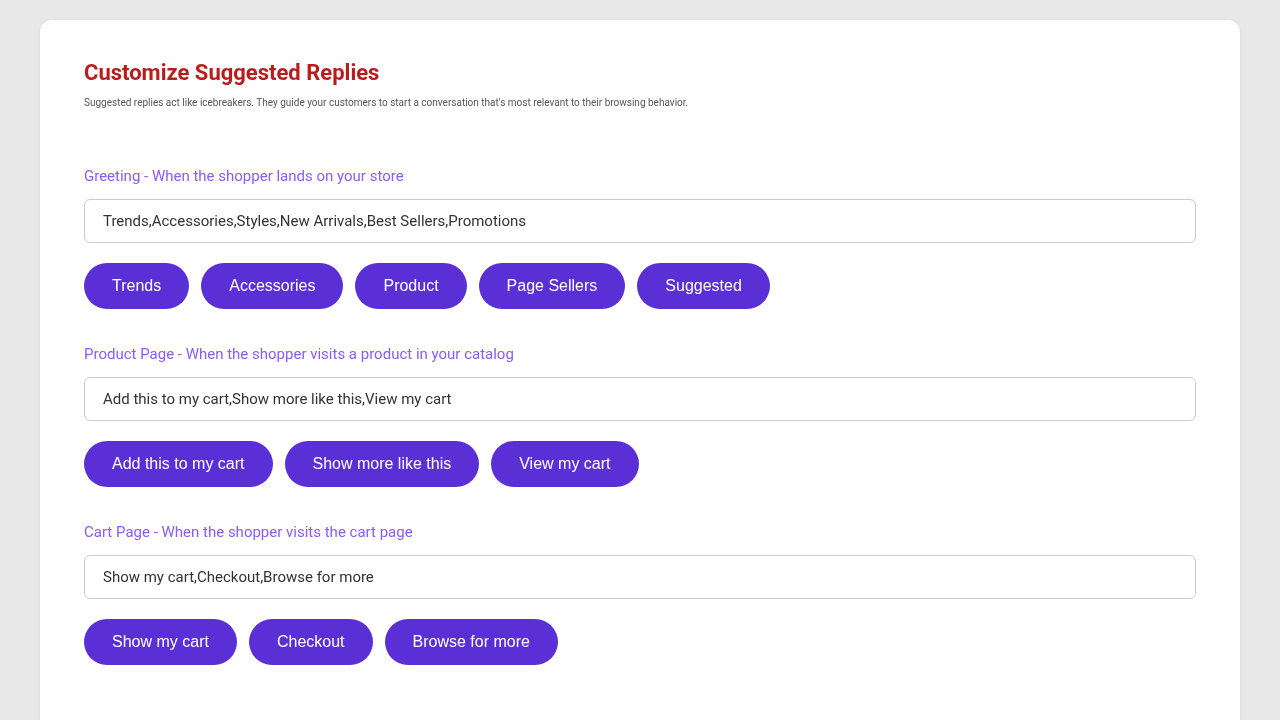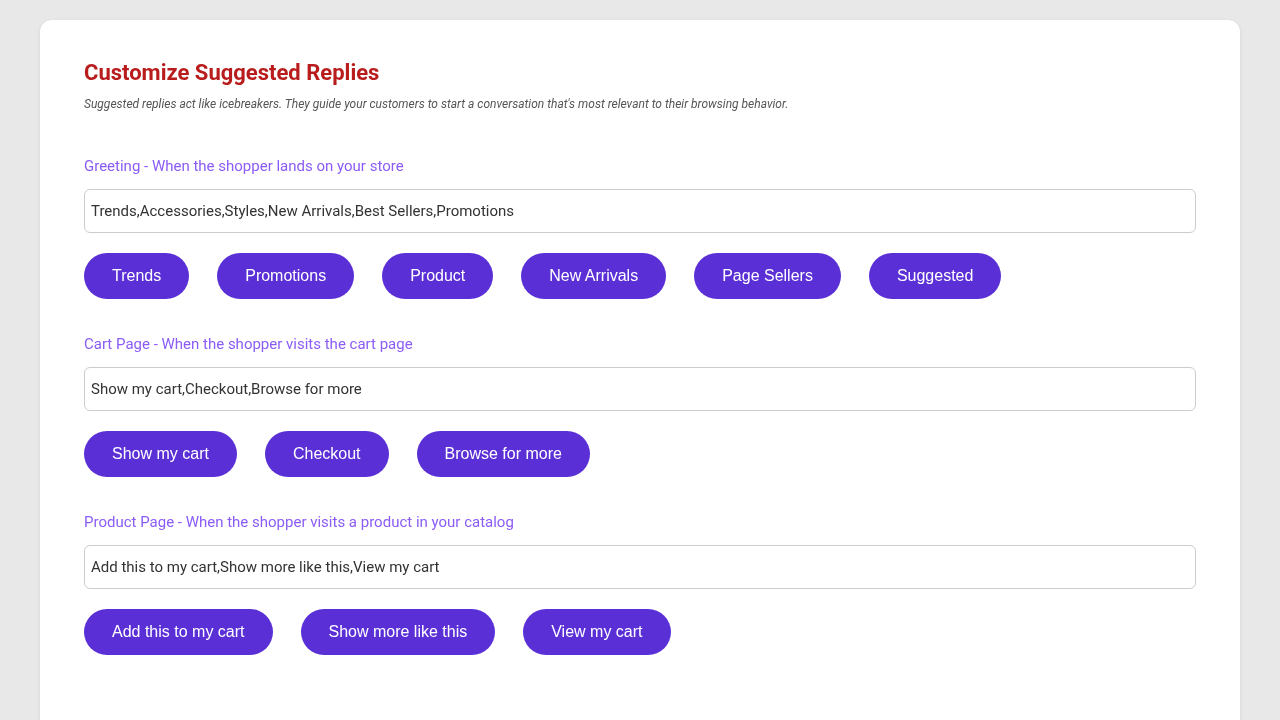--- a/index.html
+++ b/index.html
@@ -28,54 +28,53 @@
     }
 
     .page-title {
       font-size: 22px;
       font-weight: 700;
       color: #b91c1c;
       margin-bottom: 10px;
     }
 
     .page-description {
-      font-size: 12px;
+      font-size: 10px;
       color: #555555;
-      margin-bottom: 44px;
+      margin-bottom: 57px;
       line-height: 1.5;
-      font-style: italic;
     }
 
     .section {
       margin-bottom: 36px;
     }
 
     .section-label {
       font-size: 15px;
       color: #8b5cf6;
       margin-bottom: 14px;
       font-weight: 400;
     }
 
     .text-input {
       width: 100%;
       border: 1.5px solid #cccccc;
       border-radius: 6px;
-      padding: 12px 6px;
+      padding: 12px 18px;
       font-size: 15px;
       color: #333333;
       outline: none;
       margin-bottom: 20px;
       font-family: inherit;
     }
 
     .pills-row {
       display: flex;
       flex-wrap: wrap;
-      gap: 28px;
+      gap: 12px;
     }
 
     .pill {
       background: #5b2fd6;
       color: #ffffff;
       border: none;
       border-radius: 50px;
       padding: 14px 28px;
       font-size: 16px;
       font-weight: 500;
@@ -87,30 +86,29 @@
 </head>
 <body>
 
 <div class="card">
   <h1 class="page-title">Customize Suggested Replies</h1>
   <p class="page-description">Suggested replies act like icebreakers. They guide your customers to start a conversation that's most relevant to their browsing behavior.</p>
 
   <div id="sections-container">
       <div class="section"><p class="section-label">Greeting - When the shopper lands on your store</p><input type="text" class="text-input" value="Trends,Accessories,Styles,New Arrivals,Best Sellers,Promotions" style=""><div class="pills-row">
           <button class="pill">Trends</button>
-          <button class="pill">Promotions</button>
+          <button class="pill">Accessories</button>
           <button class="pill">Product</button>
-          <button class="pill">New Arrivals</button>
           <button class="pill">Page Sellers</button>
           <button class="pill">Suggested</button>
+        </div></div>
+      <div class="section"><p class="section-label">Product Page - When the shopper visits a product in your catalog</p><input type="text" class="text-input" value="Add this to my cart,Show more like this,View my cart" style=""><div class="pills-row">
+          <button class="pill">Add this to my cart</button>
+          <button class="pill">Show more like this</button>
+          <button class="pill">View my cart</button>
         </div></div>
       <div class="section"><p class="section-label">Cart Page - When the shopper visits the cart page</p><input type="text" class="text-input" value="Show my cart,Checkout,Browse for more" style=""><div class="pills-row">
           <button class="pill">Show my cart</button>
           <button class="pill">Checkout</button>
           <button class="pill">Browse for more</button>
         </div></div>
-      <div class="section"><p class="section-label">Product Page - When the shopper visits a product in your catalog</p><input type="text" class="text-input" value="Add this to my cart,Show more like this,View my cart" style=""><div class="pills-row">
-          <button class="pill">Add this to my cart</button>
-          <button class="pill">Show more like this</button>
-          <button class="pill">View my cart</button>
-        </div></div>
     </div>
 </div>
 
 </body></html>

